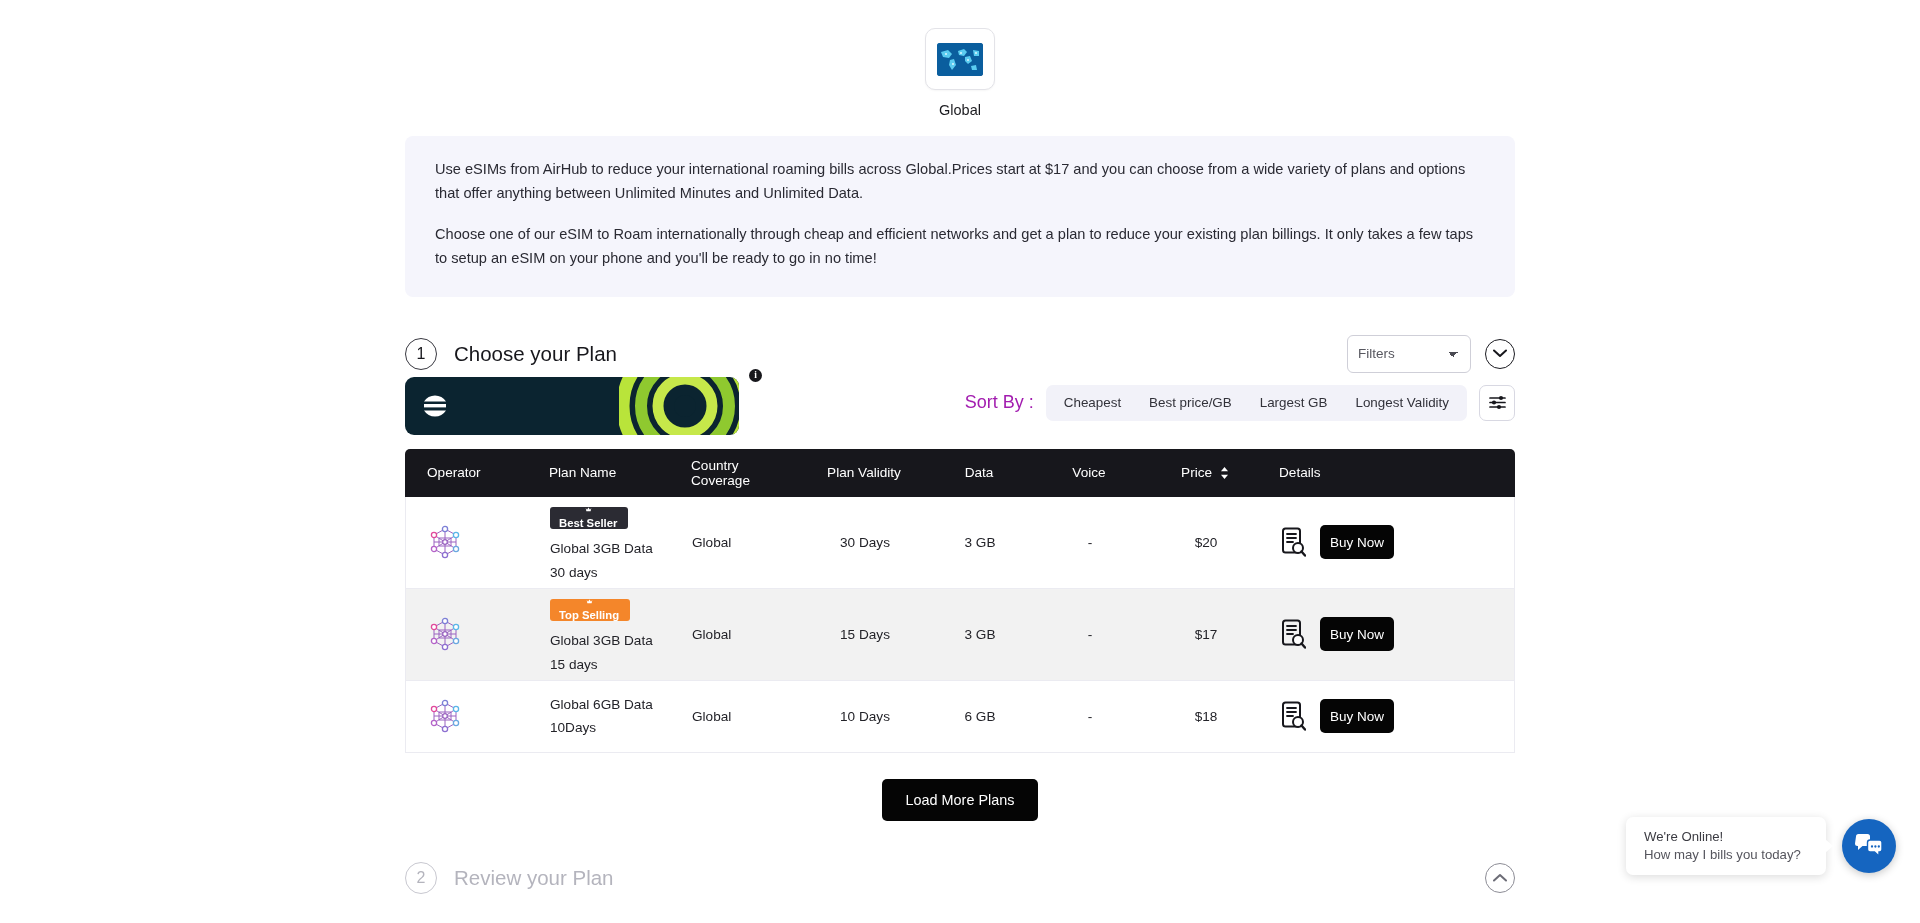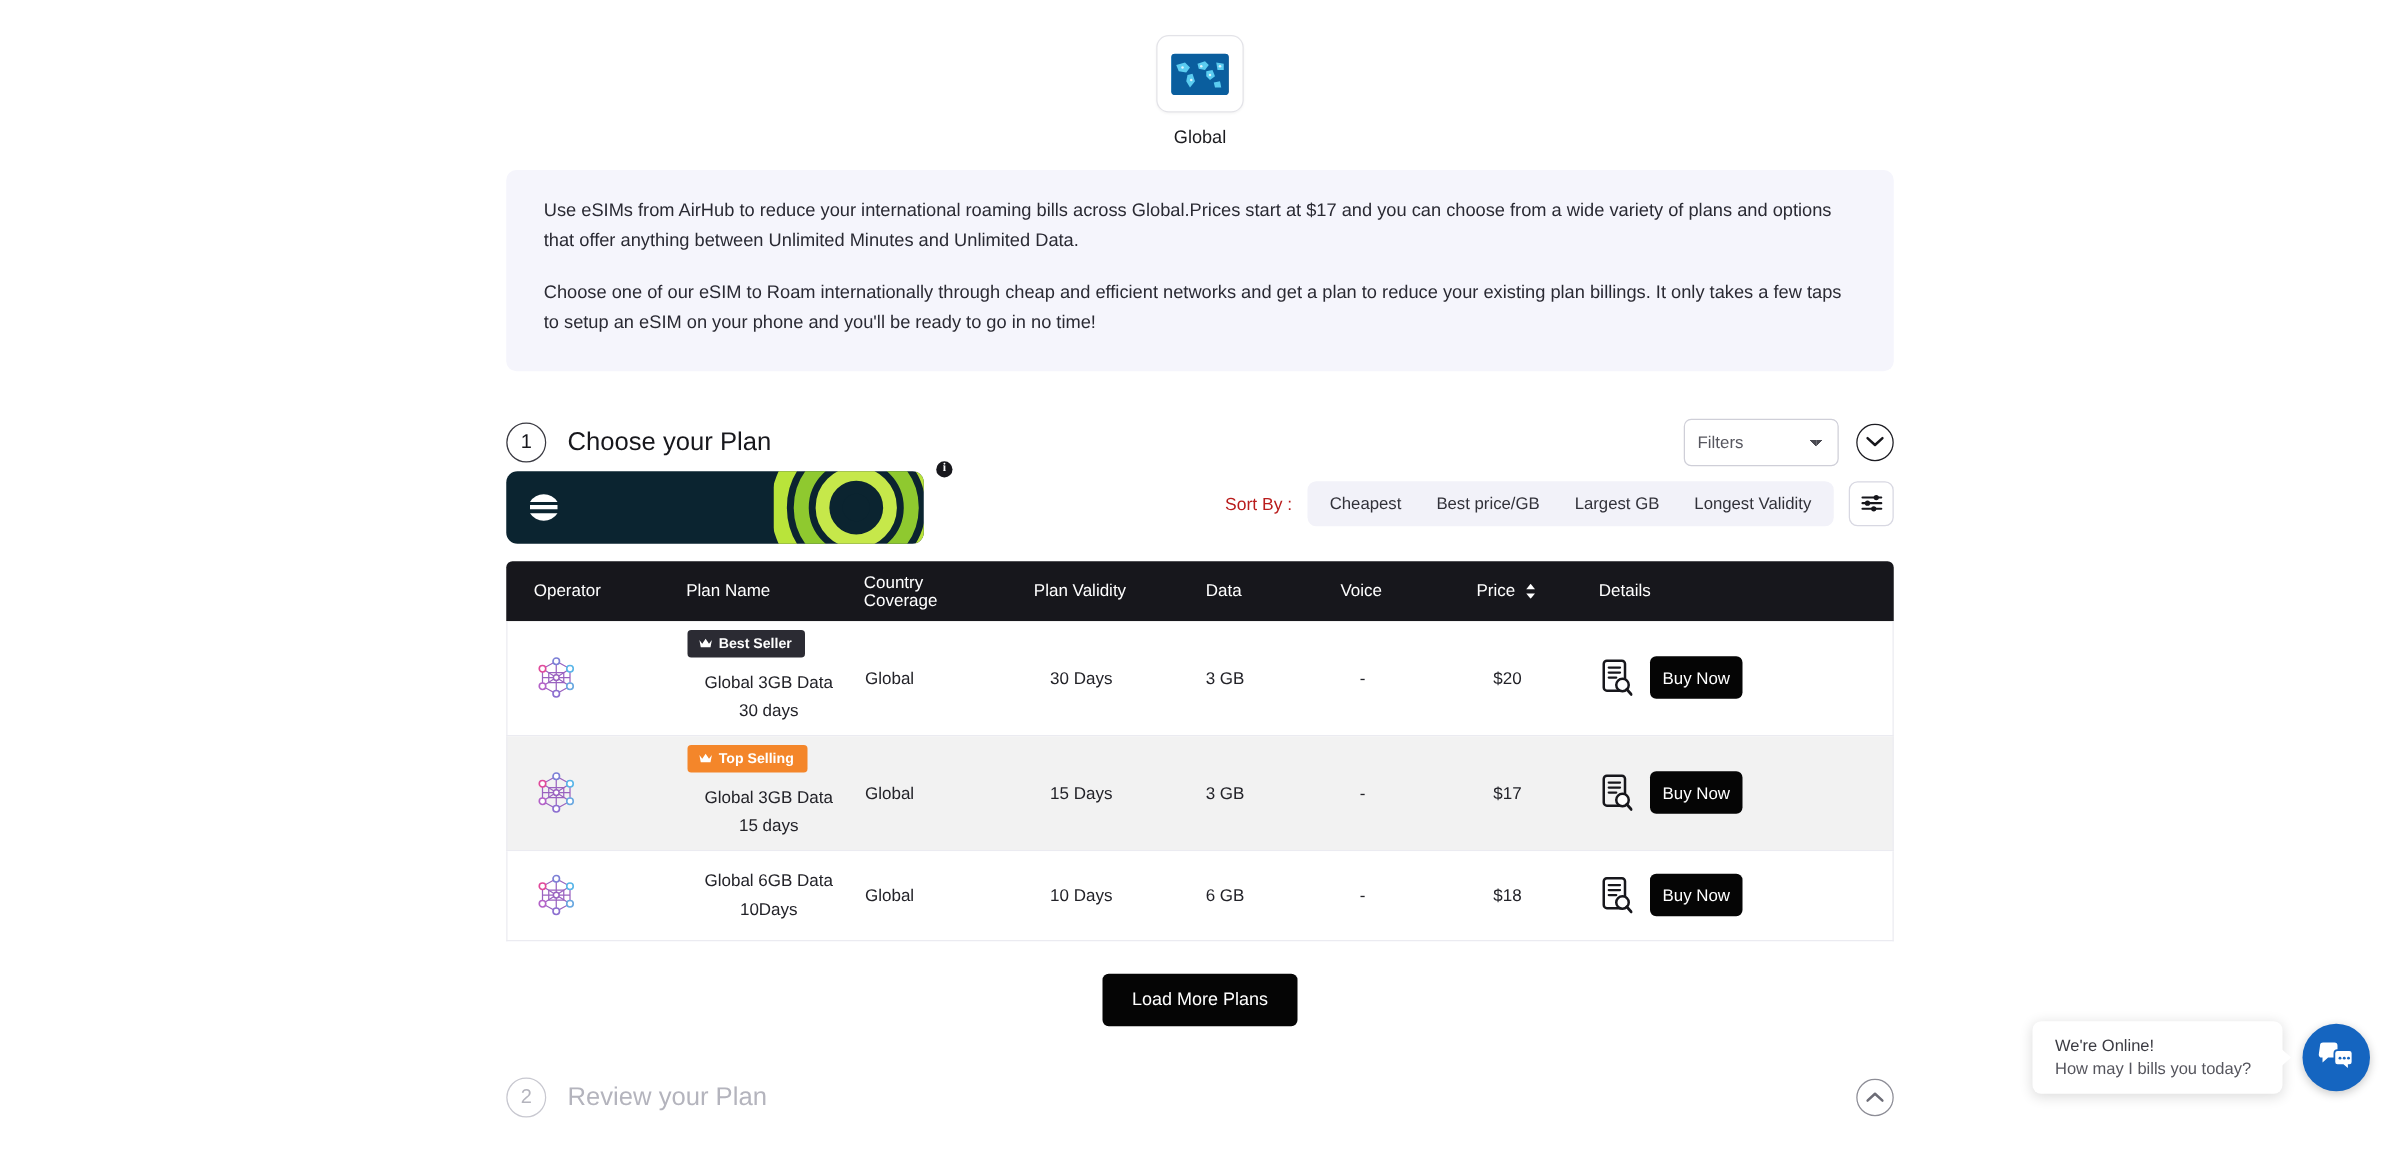--- a/index.html
+++ b/index.html
@@ -175,22 +175,22 @@
     font-family: "Liberation Serif", serif;
   }
   .sort-wrap {
     margin-left: auto;
     display: flex;
     align-items: center;
     gap: 12px;
     margin-top: 8px;
   }
   .sort-label {
-    font-size: 14px;
-    color: #b91c1c;
+    font-size: 18px;
+    color: #a21caf;
   }
   .sort-pills {
     display: flex;
     align-items: center;
     background: #f2f2f9;
     border-radius: 7px;
     height: 36px;
     padding: 0 4px;
   }
   .sort-pill {
@@ -263,25 +263,26 @@
     display: inline-flex;
     align-items: center;
     gap: 5px;
     height: 22px;
     padding: 0 11px 0 9px;
     border-radius: 3px;
     font-size: 11.3px;
     font-weight: bold;
     color: #fff;
     margin-bottom: 8px;
+    flex-direction: column;
   }
   .badge.best { background: #2b2b33; }
   .badge.top  { background: #f4862a; }
   .crown { width: 11px; height: 9px; }
-  .plan-name { line-height: 1.7; text-align: center; }
+  .plan-name { line-height: 1.7; }
 
   .details-cell { display: flex; align-items: center; gap: 14px; }
   .doc-icon { width: 26px; height: 30px; cursor: pointer; }
   .buy-btn {
     background: #050505;
     color: #fff;
     border: none;
     border-radius: 5px;
     height: 34px;
     padding: 0 10px;

